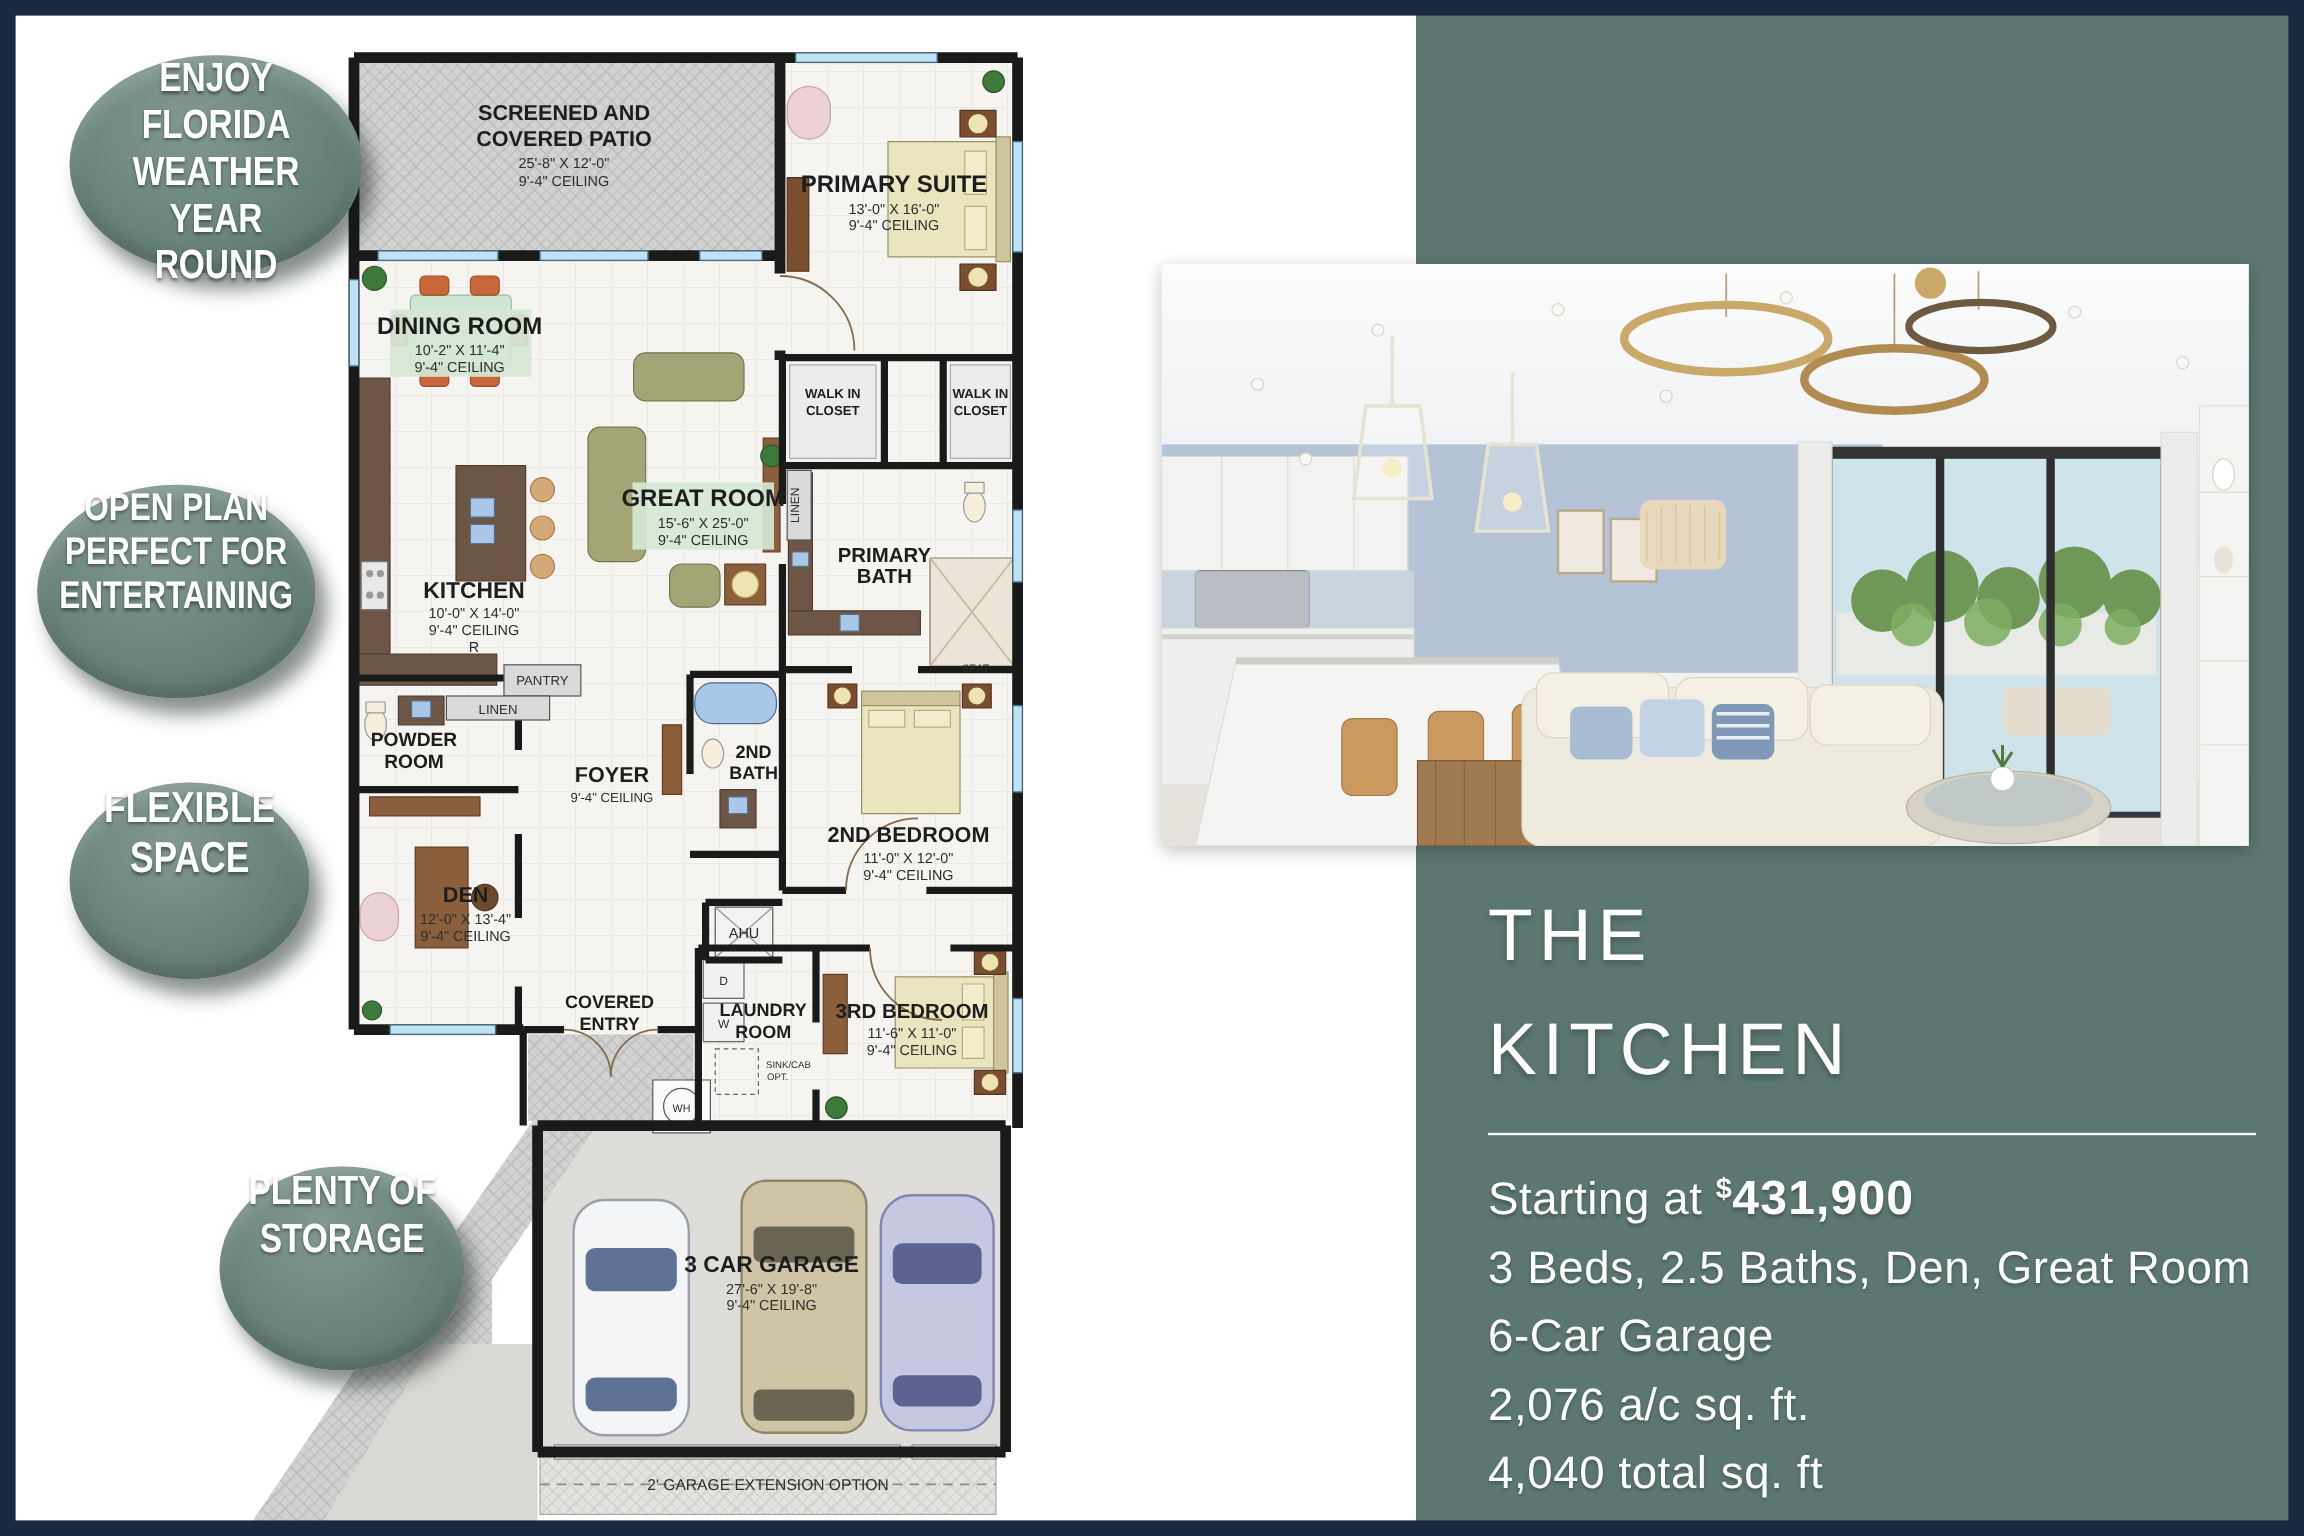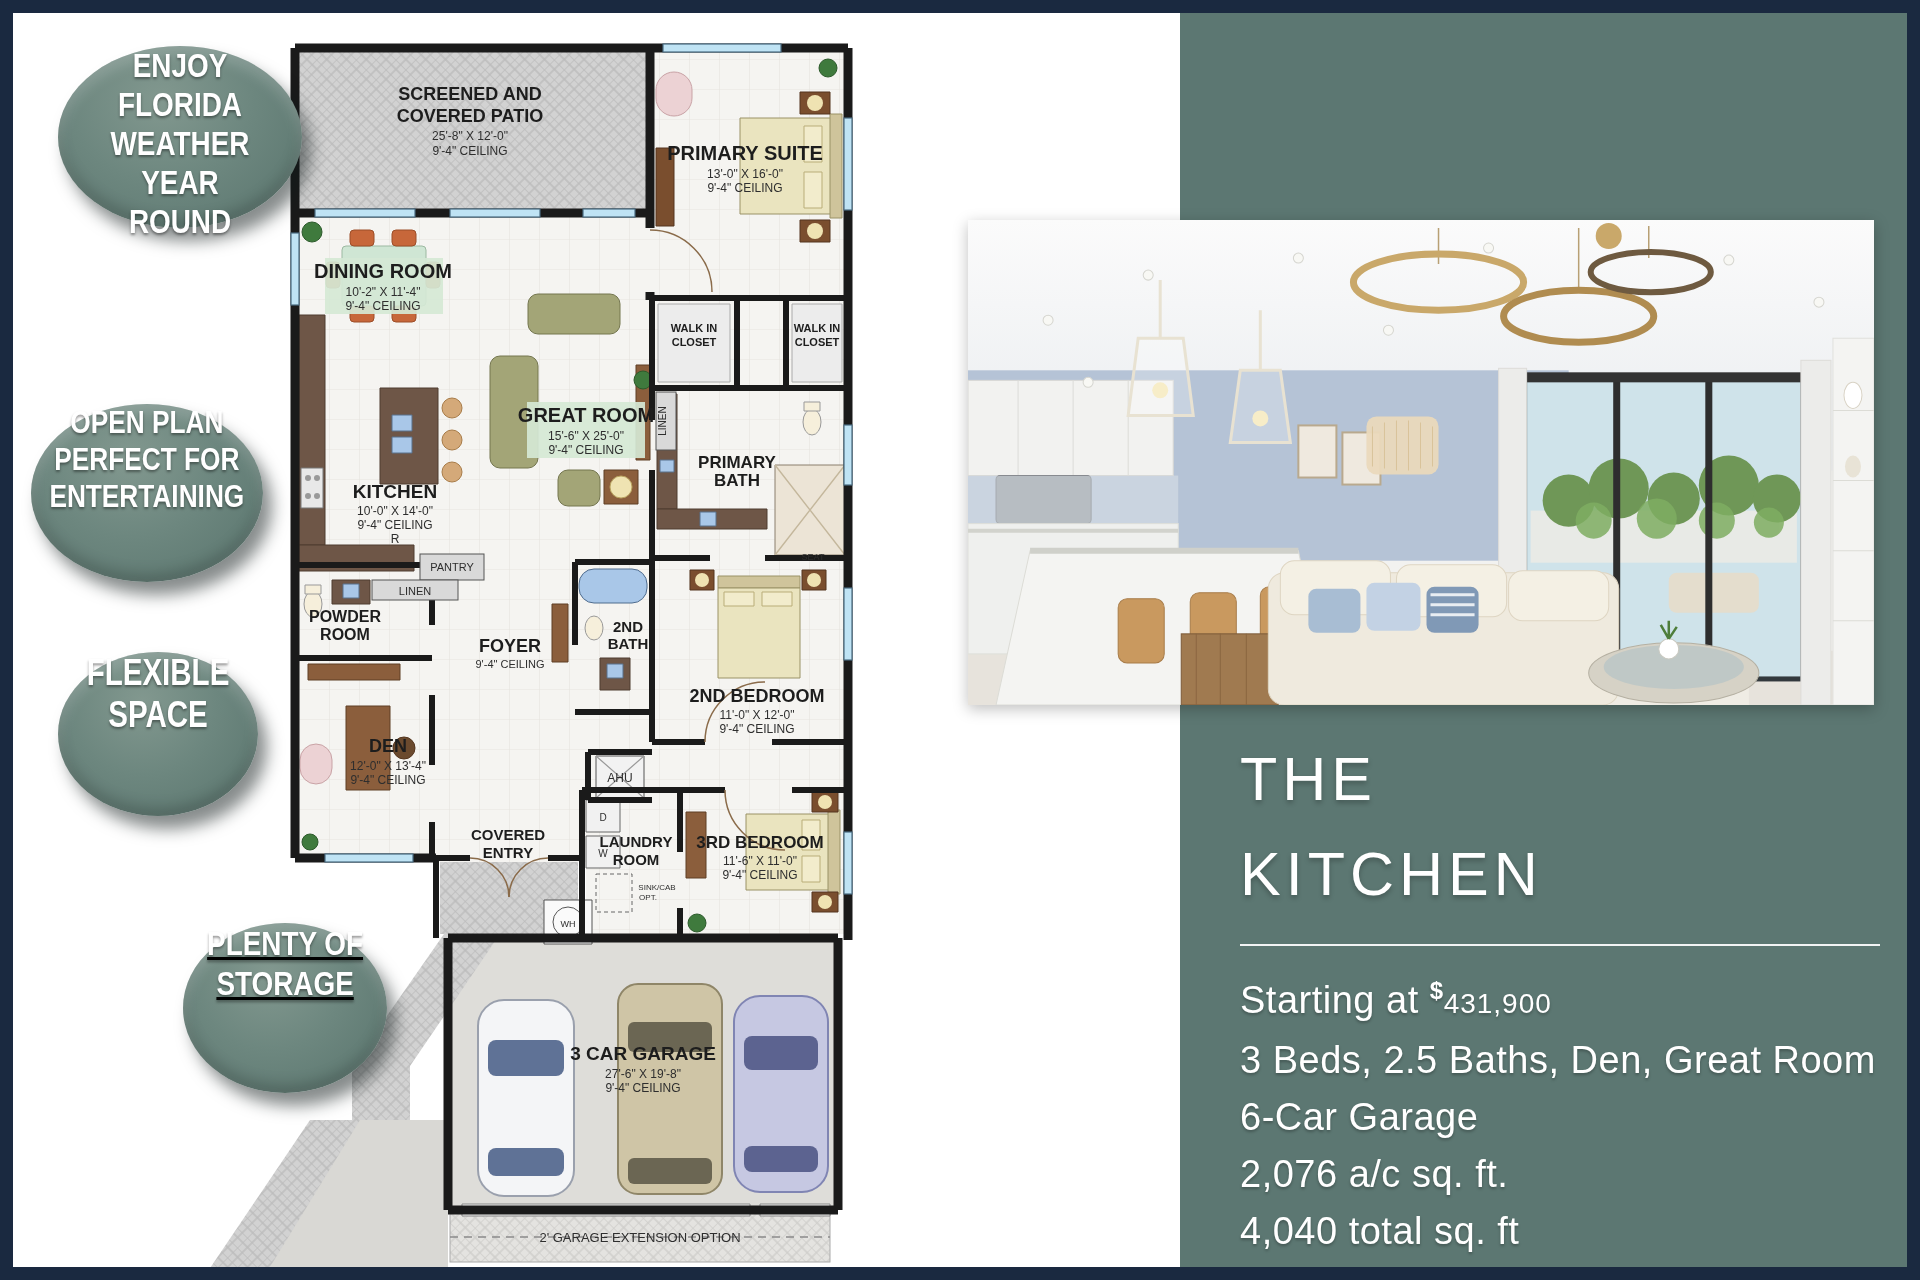--- a/index.html
+++ b/index.html
@@ -8,21 +8,21 @@
   
   .panel{position:absolute;left:1180px;top:0;width:740px;height:1280px;background:#5c7772;z-index:1;}
   .photo{position:absolute;left:968px;top:220px;width:906px;height:485px;z-index:3;box-shadow:0 4px 14px rgba(0,0,0,.25);}
   .photo svg{display:block;width:100%;height:100%;}
   .title-block{position:absolute;left:1240px;top:732px;z-index:4;color:#fff;
     font-size:61px;line-height:95px;letter-spacing:5px;font-weight:400;
     text-shadow:0 3px 5px rgba(0,0,0,.25);}
   .rule{position:absolute;left:1240px;top:944px;width:640px;height:2px;background:rgba(255,255,255,.92);z-index:4;}
   .details{position:absolute;left:1240px;top:962px;z-index:4;color:#fff;font-size:38px;line-height:57px;
     letter-spacing:.5px;text-shadow:0 2px 3px rgba(0,0,0,.28);}
-  .details .amount{font-weight:normal;font-size:28px;letter-spacing:1px;}
+  .details .amount{font-weight:bold;font-size:40px;letter-spacing:1px;}
   .details .cur{font-weight:bold;font-size:24px;vertical-align:14px;}
   
   .badge{position:absolute;z-index:10;border-radius:50%;display:flex;align-items:flex-start;justify-content:center;
     background:radial-gradient(ellipse at 42% 30%,#82988f 0%,#6d877f 45%,#58736c 100%);
     box-shadow:9px 13px 16px rgba(15,25,25,.5), inset 0 8px 14px rgba(255,255,255,.22), inset 0 -8px 14px rgba(0,0,0,.18);}
   .badge .txt{transform:scaleX(.82);text-align:center;color:#fff;font-weight:bold;
     text-shadow:0 2px 3px rgba(0,0,0,.4);}
   .badge .txt span{display:block;}
   
   .plan{position:absolute;inset:0;z-index:2;}
@@ -479,21 +479,21 @@
       <span>SPACE</span>
     </div>
   </div>
   <div class="badge" style="left:31px;top:404px;width:232px;height:178px;">
     <div class="txt" style="font-size:32px;line-height:37px;">
       <span>OPEN PLAN</span>
       <span>PERFECT FOR</span>
       <span>ENTERTAINING</span>
     </div>
   </div>
-  <div class="badge" style="left:183px;top:923px;width:204px;height:170px;text-decoration:underline;">
+  <div class="badge" style="left:183px;top:972px;width:204px;height:170px;">
     <div class="txt" style="font-size:34px;line-height:40px;">
       <span>PLENTY OF</span>
       <span>STORAGE</span>
     </div>
   </div>
 
   <div class="frame"></div>
 </div>
 
 </body></html>

